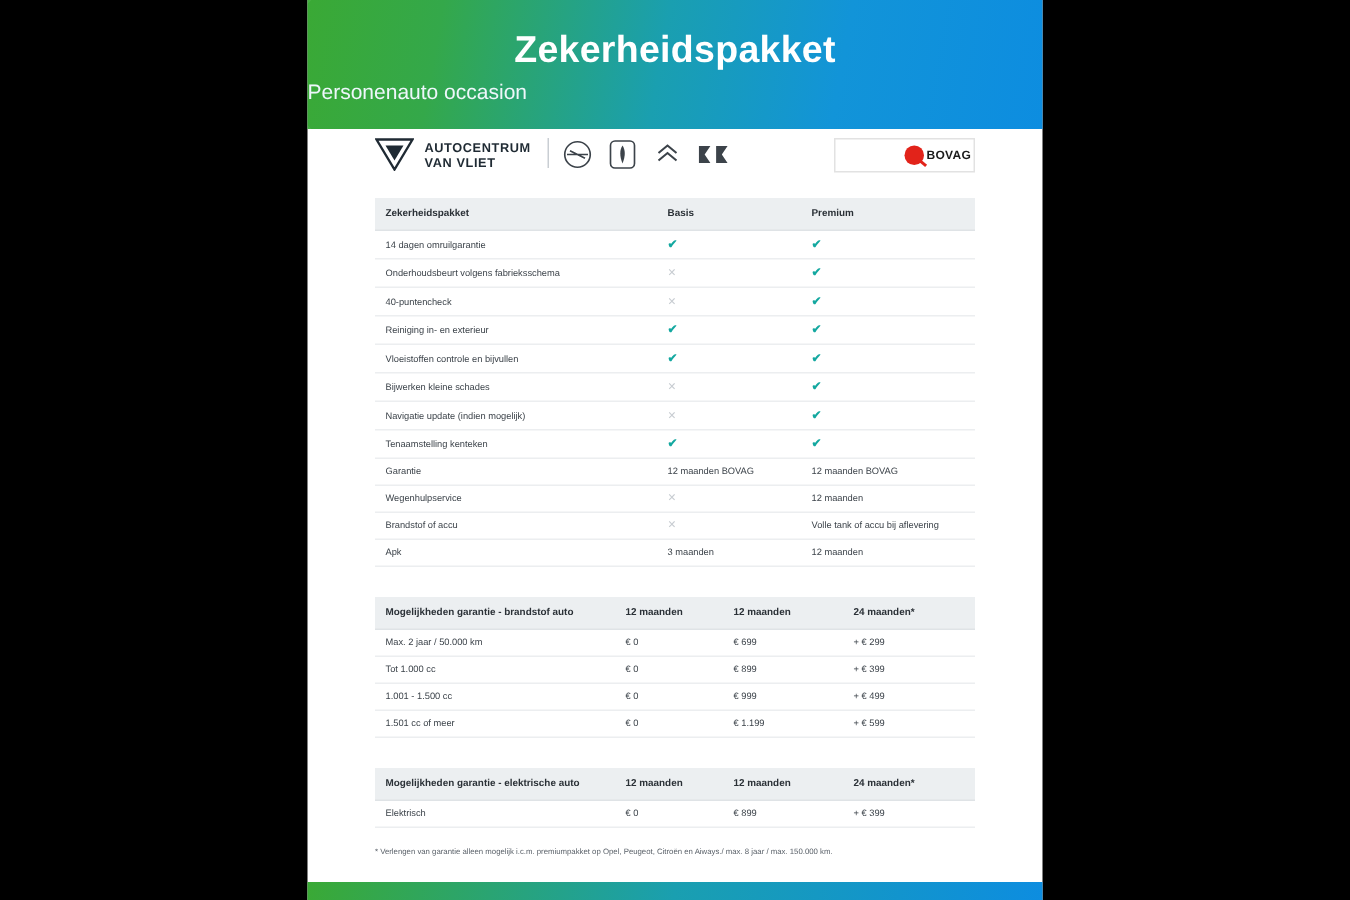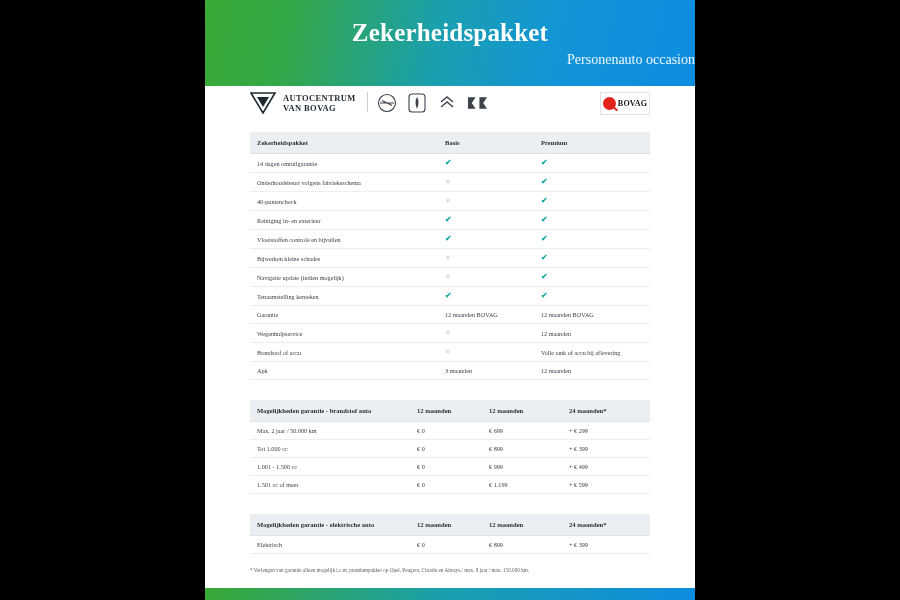--- a/index.html
+++ b/index.html
@@ -9,21 +9,20 @@
     width: 900px;
     height: 600px;
     overflow: hidden;
     font-family: "Liberation Sans", sans-serif;
   }
   #page {
     position: relative;
     width: 900px;
     height: 600px;
     background: #000;
-    font-family: Liberation Serif, serif;
   }
   .sheet {
     position: absolute;
     left: 205px;
     top: 0;
     width: 490px;
     height: 600px;
     background: #ffffff;
   }
   
@@ -50,21 +49,21 @@
     font-weight: bold;
     text-align: center;
     padding-top: 19px;
     letter-spacing: 0.2px;
   }
   .banner-sub {
     position: relative;
     z-index: 2;
     color: #eef7fb;
     font-size: 14px;
-    text-align: right;
+    text-align: left;
     padding-top: 5px;
     font-weight: normal;
   }
   
   .logo-row {
     display: flex;
     align-items: flex-start;
     height: 46px;
     padding: 6px 45px 0 45px;
     box-sizing: border-box;
@@ -108,20 +107,21 @@
   .bovag {
     margin-left: auto;
     width: 48px;
     height: 21px;
     background: #ffffff;
     border: 1px solid #e2e2e2;
     display: flex;
     align-items: center;
     justify-content: center;
     gap: 2px;
+    padding-left: 44px;
   }
   .bovag-dot {
     width: 13px;
     height: 13px;
     background: #e2231a;
     border-radius: 50%;
     position: relative;
   }
   .bovag-dot::after {
     content: "";
@@ -219,21 +219,21 @@
     <div class="logo-row">
       <div class="logo-left">
         <span>
           <svg class="logo-mark" viewBox="0 0 26 22">
             <polygon points="1,1 25,1 13,21" fill="none" stroke="#1f2a33" stroke-width="1.6"></polygon>
             <polygon points="7,5 19,5 13,15" fill="#1f2a33"></polygon>
           </svg>
         </span>
         <span class="logo-text">
           <span>AUTOCENTRUM</span><br>
-          <span>VAN BOVAG</span>
+          <span>VAN VLIET</span>
         </span>
       </div>
 
       <div class="logo-divider"></div>
 
       <div class="brand-icons">
         <span class="brand-badge">
           <svg width="20" height="20" viewBox="0 0 20 20">
             <circle cx="10" cy="10" r="8.5" fill="none" stroke="#3c434a" stroke-width="1.1"></circle>
             <path d="M3 10 L17 10 M5 7.5 L15 12.5" stroke="#3c434a" stroke-width="1.1" fill="none"></path>

